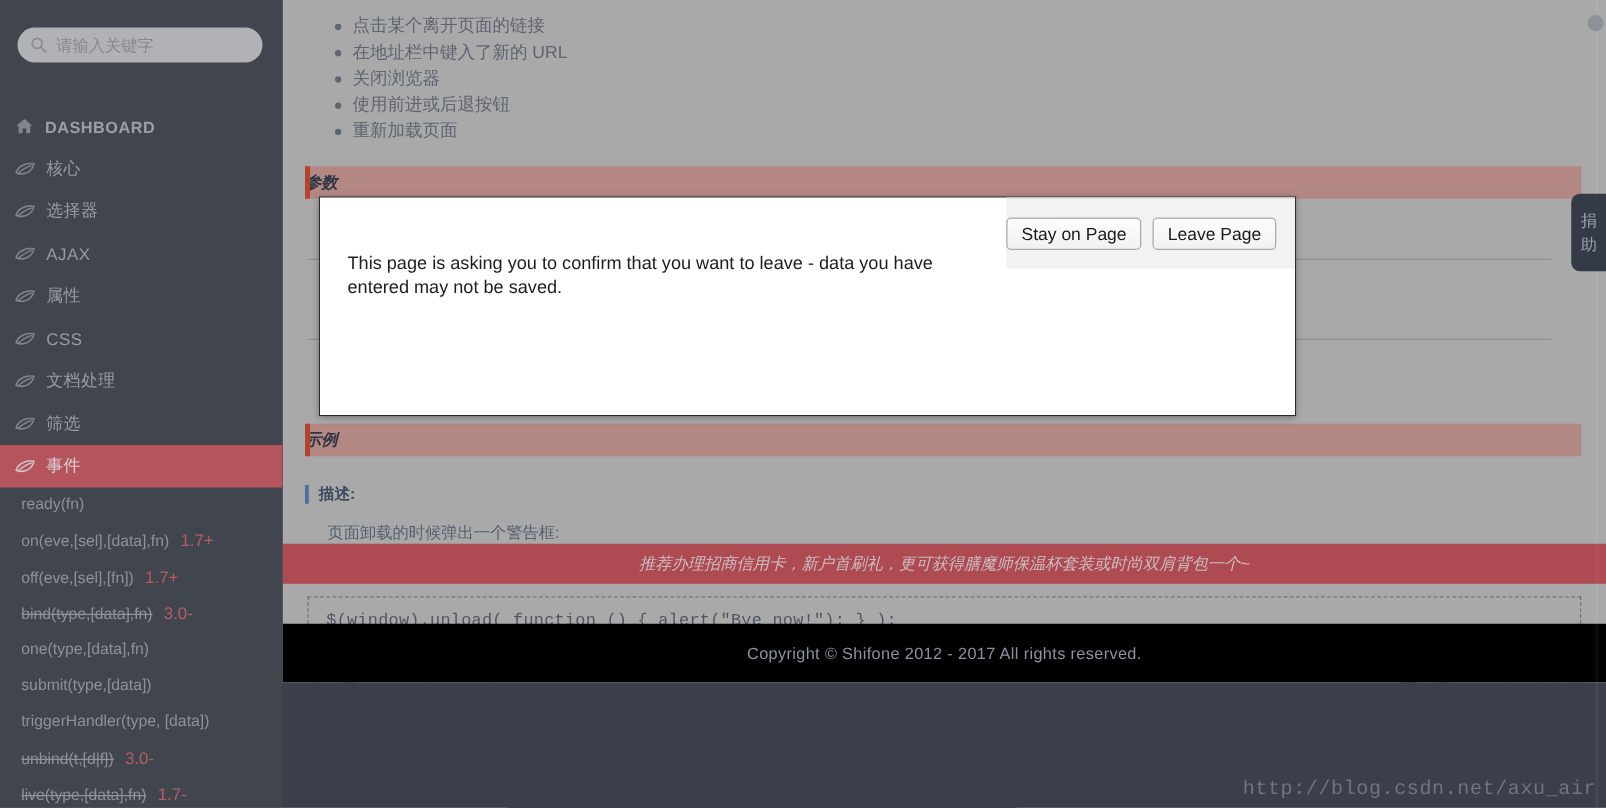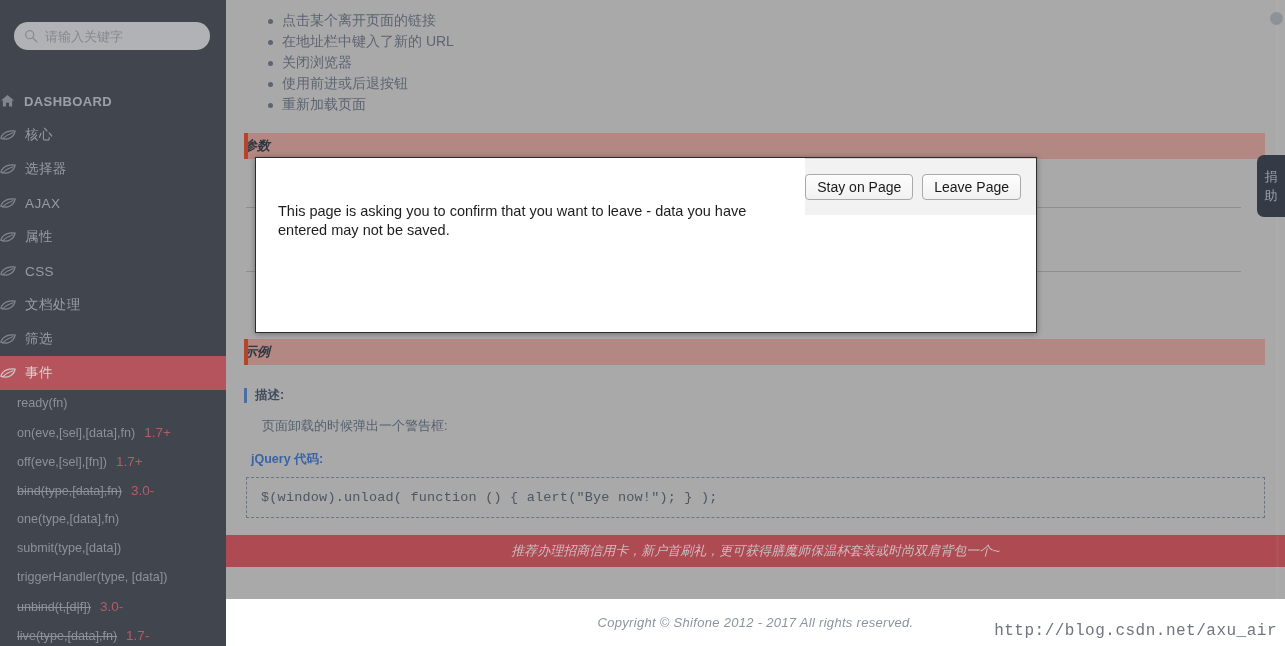--- a/index.html
+++ b/index.html
@@ -43,20 +43,21 @@
     font-size: 13px; color: #6f747c;
     font-family: "Liberation Sans", sans-serif;
     width: 100%;
   }
   .search-input::placeholder { color: #868b92; }
 
   .nav { margin-top: 18px; }
   .nav-item {
     display: flex; align-items: center;
     height: 34px;
+    padding-left: 12px;
     color: #9aa0ab;
     font-size: 13.5px;
     letter-spacing: .4px;
     cursor: pointer;
   }
   .nav-item .leaf { margin-right: 9px; flex: 0 0 auto; opacity: .75; }
   .nav-item.active {
     background: #bf4c56;
     color: #e9dfe0;
   }
@@ -89,21 +90,21 @@
   .sb-thumb {
     position: absolute; right: 2px; top: 12px;
     width: 13px; height: 13px; border-radius: 50%;
     background: #8d9298;
     z-index: 8;
   }
 
   
   .page {
     position: absolute; left: 226px; top: 0;
-    width: 1059px; height: 646px;
+    width: 1059px; height: 546px;
     background: #a9a9a9;
     overflow: hidden;
   }
 
   .content { padding: 0 0 0 0; }
 
   ul.bullets { list-style: none; padding: 10px 0 0 42px; }
   ul.bullets li {
     position: relative;
     color: #5d6472;
@@ -191,26 +192,25 @@
     width: 1059px; height: 32px;
     background: #ad4a52;
     display: flex; align-items: center; justify-content: center;
     color: #cdbdc0;
     font-size: 13px;
     font-style: italic;
   }
   .footer {
     position: absolute; left: 0; bottom: 0;
     width: 1059px; height: 47px;
-    background: #ffffff;
+    background: #000000;
     display: flex; align-items: center; justify-content: center;
     color: #8d939e;
     font-size: 13px;
     letter-spacing: .3px;
-    font-style: italic;
   }
   .watermark {
     position: absolute; right: 8px; bottom: 6px;
     color: #6f757f;
     font-family: "Liberation Mono", "DejaVu Sans Mono", monospace;
     font-size: 16px;
     letter-spacing: .5px;
     z-index: 30;
   }
 

